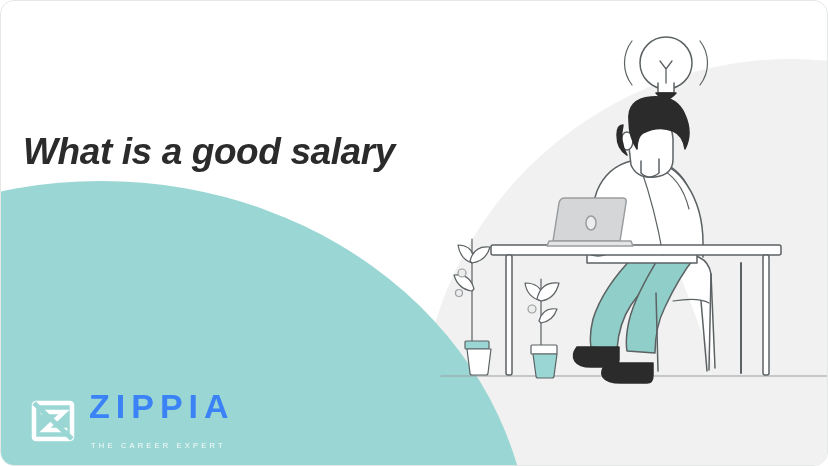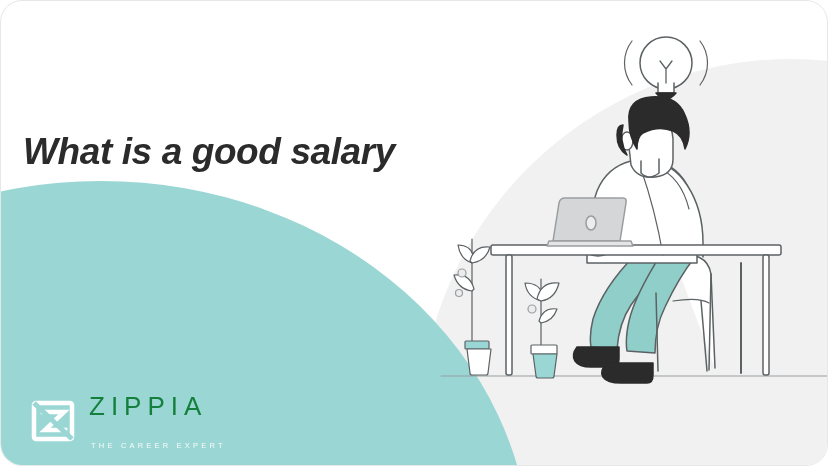--- a/index.html
+++ b/index.html
@@ -9,21 +9,21 @@
   }
   body {
     font-family: "Liberation Sans", sans-serif;
   }
   #card {
     position: relative;
     width: 828px;
     height: 466px;
     overflow: hidden;
     background: #ffffff;
-    border-radius: 22px;
+    border-radius: 14px;
     border: 1px solid #e6e8e8;
     box-sizing: border-box;
   }
   .layer { position: absolute; top: 0; left: 0; width: 828px; height: 466px; }
   #headline {
     position: absolute;
     left: 22px;
     top: 124px;
     width: 420px;
     z-index: 6;
@@ -41,24 +41,24 @@
     position: absolute;
     left: 30px;
     top: 390px;
     z-index: 7;
     display: flex;
     align-items: center;
     gap: 14px;
   }
   #logo-text-wrap { display: flex; flex-direction: column; }
   .logo-word {
-    font-size: 26px;
-    font-weight: normal;
+    font-size: 34px;
+    font-weight: bold;
     letter-spacing: 6px;
-    color: #15803d;
+    color: #3b82f6;
     line-height: 30px;
   }
   .logo-tag {
     font-size: 7.5px;
     letter-spacing: 3.2px;
     color: #ffffff;
     opacity: .92;
     margin-top: 20px;
     margin-left: 2px;
   }

